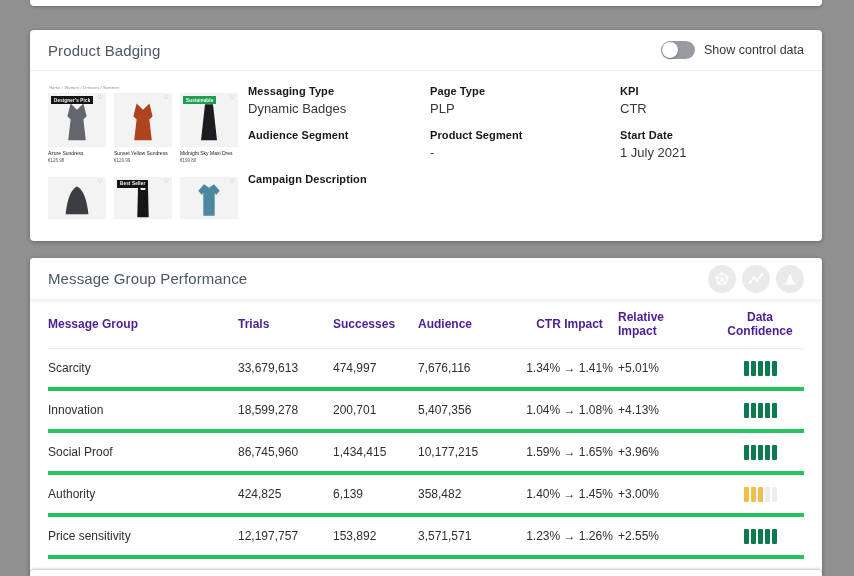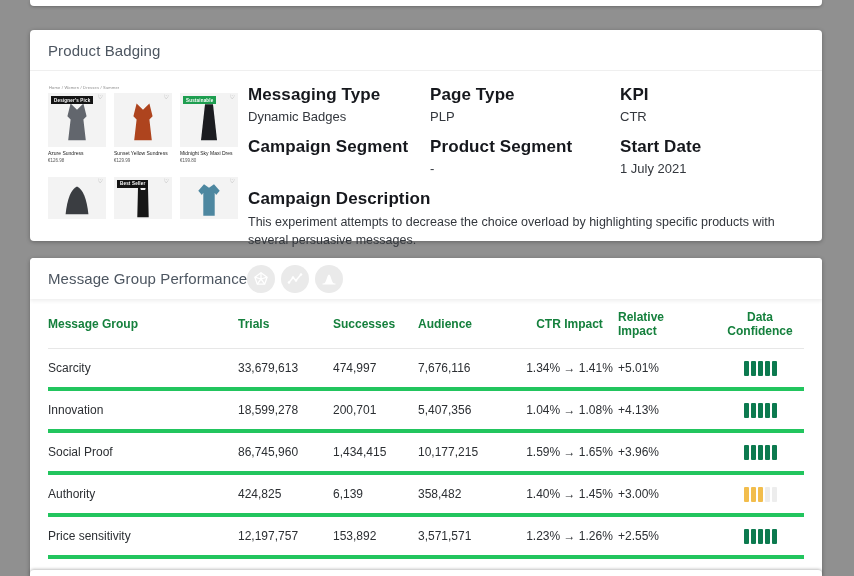--- a/index.html
+++ b/index.html
@@ -11,21 +11,21 @@
   }
   .partial-card{position:absolute;left:30px;width:792px;background:#fff;}
   .partial-top{top:0;height:6px;border-radius:0 0 4px 4px;box-shadow:0 1px 3px rgba(0,0,0,.25);}
   .partial-bottom{top:570px;height:6px;border-radius:4px 4px 0 0;box-shadow:0 -1px 3px rgba(0,0,0,.25);}
 
   .card{position:absolute;left:30px;width:792px;background:#fff;border-radius:4px;
         box-shadow:0 1px 4px rgba(0,0,0,.3);}
   .card-badging{top:30px;height:211px;}
   .card-perf{top:258px;height:352px;overflow:hidden;}
 
-  .card-header{display:flex;align-items:center;
+  .card-header{display:flex;align-items:center;justify-content:space-between;
                padding:4px 18px;height:41px;box-sizing:border-box;}
   .card-badging .card-header{border-bottom:1px solid #efefef;}
   .card-perf .card-header{position:relative;z-index:2;background:#fff;
                box-shadow:0 2px 4px rgba(0,0,0,.07);}
   h2{margin:0;font-size:15px;font-weight:400;color:#4d5661;letter-spacing:.1px;}
 
   
   .toggle-wrap{display:flex;align-items:center;gap:9px;cursor:pointer;background:none;border:none;padding:0;}
   .toggle{width:34px;height:18px;border-radius:9px;background:#979ca3;position:relative;display:inline-block;}
   .toggle .knob{position:absolute;left:1px;top:1px;width:16px;height:16px;border-radius:50%;
@@ -45,34 +45,34 @@
   .tile.cut .garment{top:3px;height:40px;}
   .badge{position:absolute;top:3px;left:3px;color:#fff;font-size:4.5px;font-weight:700;
          padding:1.5px 3px;letter-spacing:.2px;z-index:1;}
   .heart{position:absolute;top:1px;right:3px;font-size:6px;color:#8a8a8a;line-height:1;}
   figcaption{padding-top:3px;}
   .tname{font-size:5px;color:#222;line-height:1.3;}
   .tprice{font-size:4.5px;color:#5a5a5a;margin-top:1px;}
 
   .meta{flex:1;padding-left:10px;min-width:0;}
   .fields-grid{display:grid;grid-template-columns:182px 190px 1fr;row-gap:13px;}
-  .flabel{font-size:17px;font-weight:700;color:#16181d;margin-bottom:4px;letter-spacing:.1px;}
+  .flabel{font-size:11px;font-weight:700;color:#16181d;margin-bottom:4px;letter-spacing:.1px;}
   .fvalue{font-size:13px;color:#33373d;}
   .desc{margin-top:13px;}
   .desc-text{font-size:12.5px;color:#33373d;line-height:1.45;max-width:548px;}
 
   
   .icon-btns{display:flex;gap:6px;}
   .icon-btn{width:28px;height:28px;border-radius:50%;background:#eaeaea;border:none;
             display:flex;align-items:center;justify-content:center;cursor:pointer;padding:0;}
   .icon-btn svg{display:block;}
 
   
   .perf-table{width:756px;margin:0 18px;border-collapse:collapse;table-layout:fixed;}
-  .perf-table th{font-size:12px;font-weight:700;color:#15803d;padding:11px 0 10px 0;}
+  .perf-table th{font-size:12px;font-weight:700;color:#4c1d95;padding:11px 0 10px 0;}
   .perf-table td{font-size:12px;color:#2c2f33;padding:0;height:38px;vertical-align:middle;}
   .perf-table thead tr{border-bottom:1px solid #e7e7e7;}
   .perf-table tbody tr{border-bottom:4px solid #22c55e;}
   th.l,td.l{text-align:left;}
   th.r,td.r{text-align:left;}
   th.pl,td.pl{text-align:center;padding-left:18px;}
   .cbars{display:inline-flex;gap:2px;vertical-align:middle;}
   .cbar{width:5px;height:15px;border-radius:1px;display:inline-block;}
 </style>
 </head>
@@ -94,20 +94,26 @@
   <symbol id="shape-blouse" viewBox="0 0 40 56">
     <path fill="currentColor" d="M13 6 L20 11 L27 6 L35 15 L30 21 L28 18 L28 50 L12 50 L12 18 L10 21 L5 15 Z"></path>
   </symbol>
 </svg>
 
 <div class="partial-card partial-top"></div>
 
 <section class="card card-badging">
   <header class="card-header">
     <h2>Product Badging</h2>
+    <button class="toggle-wrap">
+      <span class="toggle off">
+          <span class="knob"></span>
+        </span>
+      <span class="toggle-label">Show control data</span>
+    </button>
   </header>
   <div class="badging-body">
     <div class="collage">
       <div class="crumb">Home / Women / Dresses / Summer</div>
       <div class="tiles">
   <figure class="tile">
     <div class="timg">
       <span class="badge" style="background: rgb(20, 20, 20);">Designer's Pick</span>
       <span class="heart">♡</span>
       <svg class="garment" viewBox="0 0 40 56" style="color: rgb(98, 102, 109);">
@@ -193,36 +199,35 @@
     <div class="flabel">Page Type</div>
     <div class="fvalue">PLP</div>
   </div>
 
   <div class="field">
     <div class="flabel">KPI</div>
     <div class="fvalue">CTR</div>
   </div>
 
   <div class="field">
-    <div class="flabel">Campaign Segment</div>
+    <div class="flabel">Audience Segment</div>
   </div>
 
   <div class="field">
     <div class="flabel">Product Segment</div>
     <div class="fvalue">-</div>
   </div>
 
   <div class="field">
     <div class="flabel">Start Date</div>
     <div class="fvalue">1 July 2021</div>
   </div>
 </div>
       <div class="desc">
         <div class="flabel">Campaign Description</div>
-        <div class="desc-text">This experiment attempts to decrease the choice overload by highlighting specific products with several persuasive messages.</div>
       </div>
     </div>
   </div>
 </section>
 
 <section class="card card-perf">
   <header class="card-header">
     <h2>Message Group Performance</h2>
     <div class="icon-btns">
       <button class="icon-btn">

